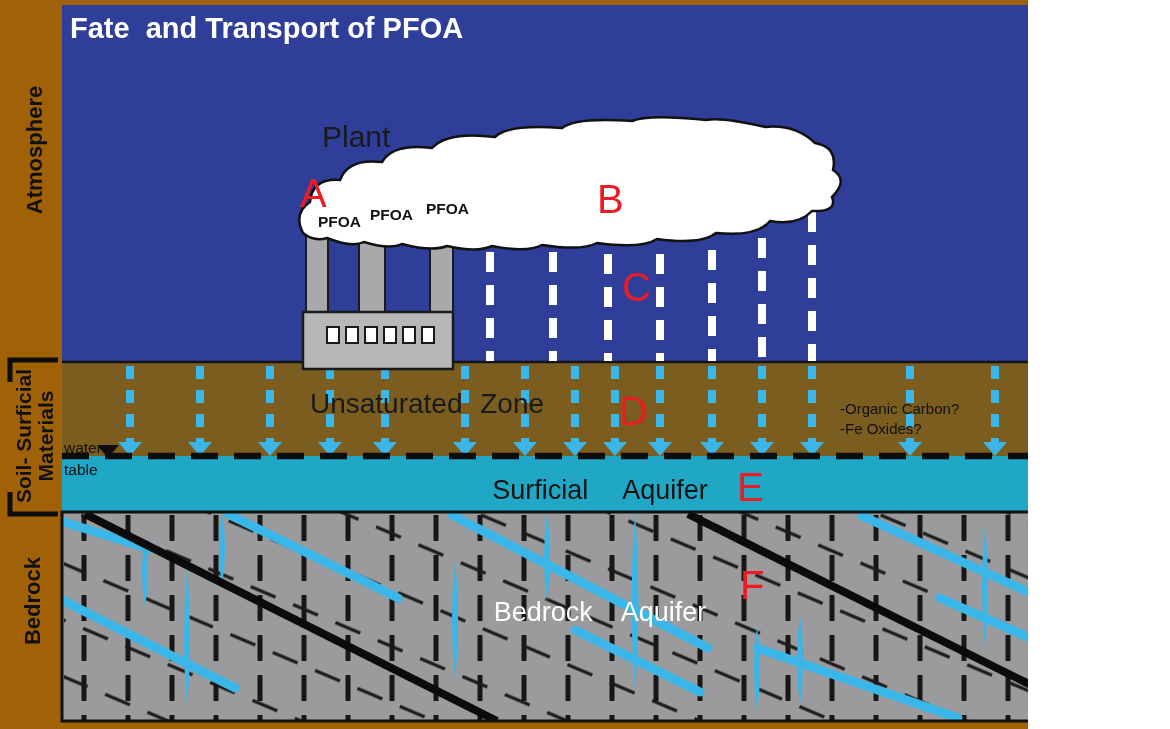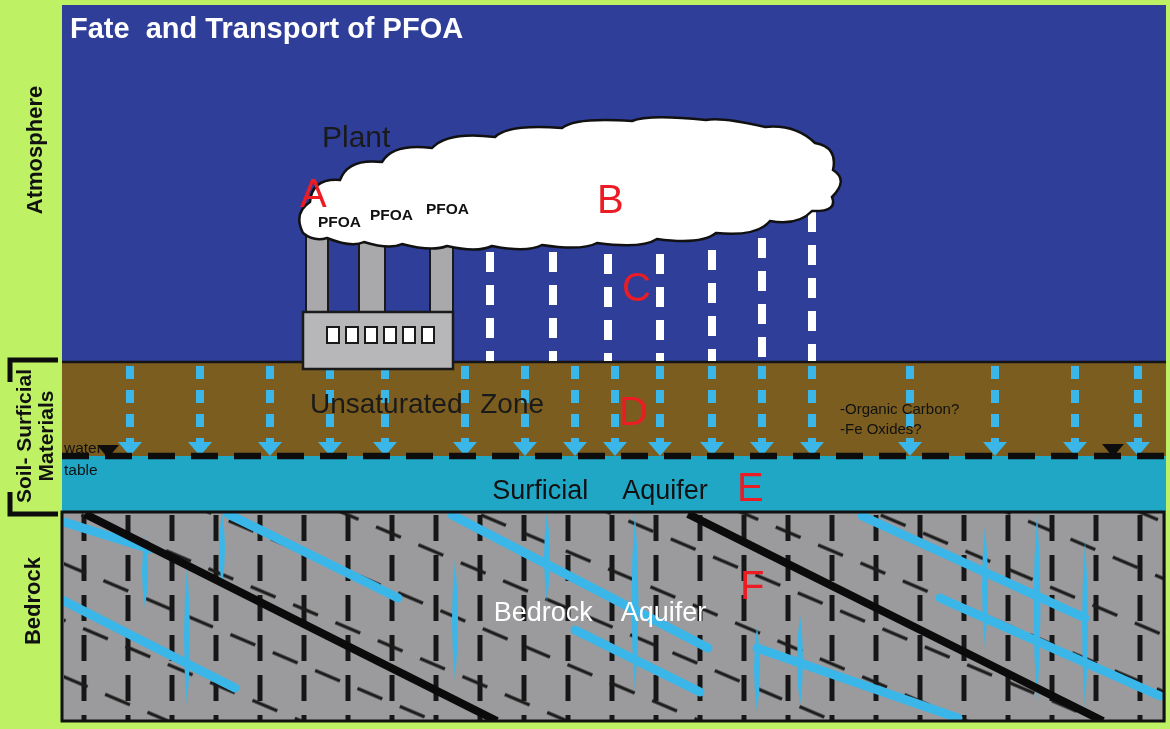--- a/index.html
+++ b/index.html
@@ -1,16 +1,16 @@
 <!DOCTYPE html>
 <html><head>
 <meta charset="utf-8">
 <style>
   html,body{margin:0;padding:0;background:#ffffff;}
-  .stage{position:relative;width:1170px;height:729px;background:#bef264;overflow:hidden;}
+  .stage{position:relative;width:1028px;height:729px;background:#a16207;overflow:hidden;}
   svg{display:block;}
   text{font-family:"Liberation Sans","DejaVu Sans",sans-serif;}
   .title-text{font-size:29px;font-weight:bold;fill:#ffffff;white-space:pre;}
   .side-label{font-size:22px;font-weight:bold;fill:#111111;}
   .side-label-sm{font-size:21px;font-weight:bold;fill:#111111;}
   .plant-label{font-size:30px;fill:#1a1a1a;}
   .pfoa-label{font-size:15.5px;font-weight:600;fill:#111111;}
   .marker{font-size:40px;font-weight:500;}
   .zone-label{font-size:28px;fill:#1a1a1a;word-spacing:10px;}
   .aquifer-label{font-size:27px;fill:#111111;word-spacing:28px;}

